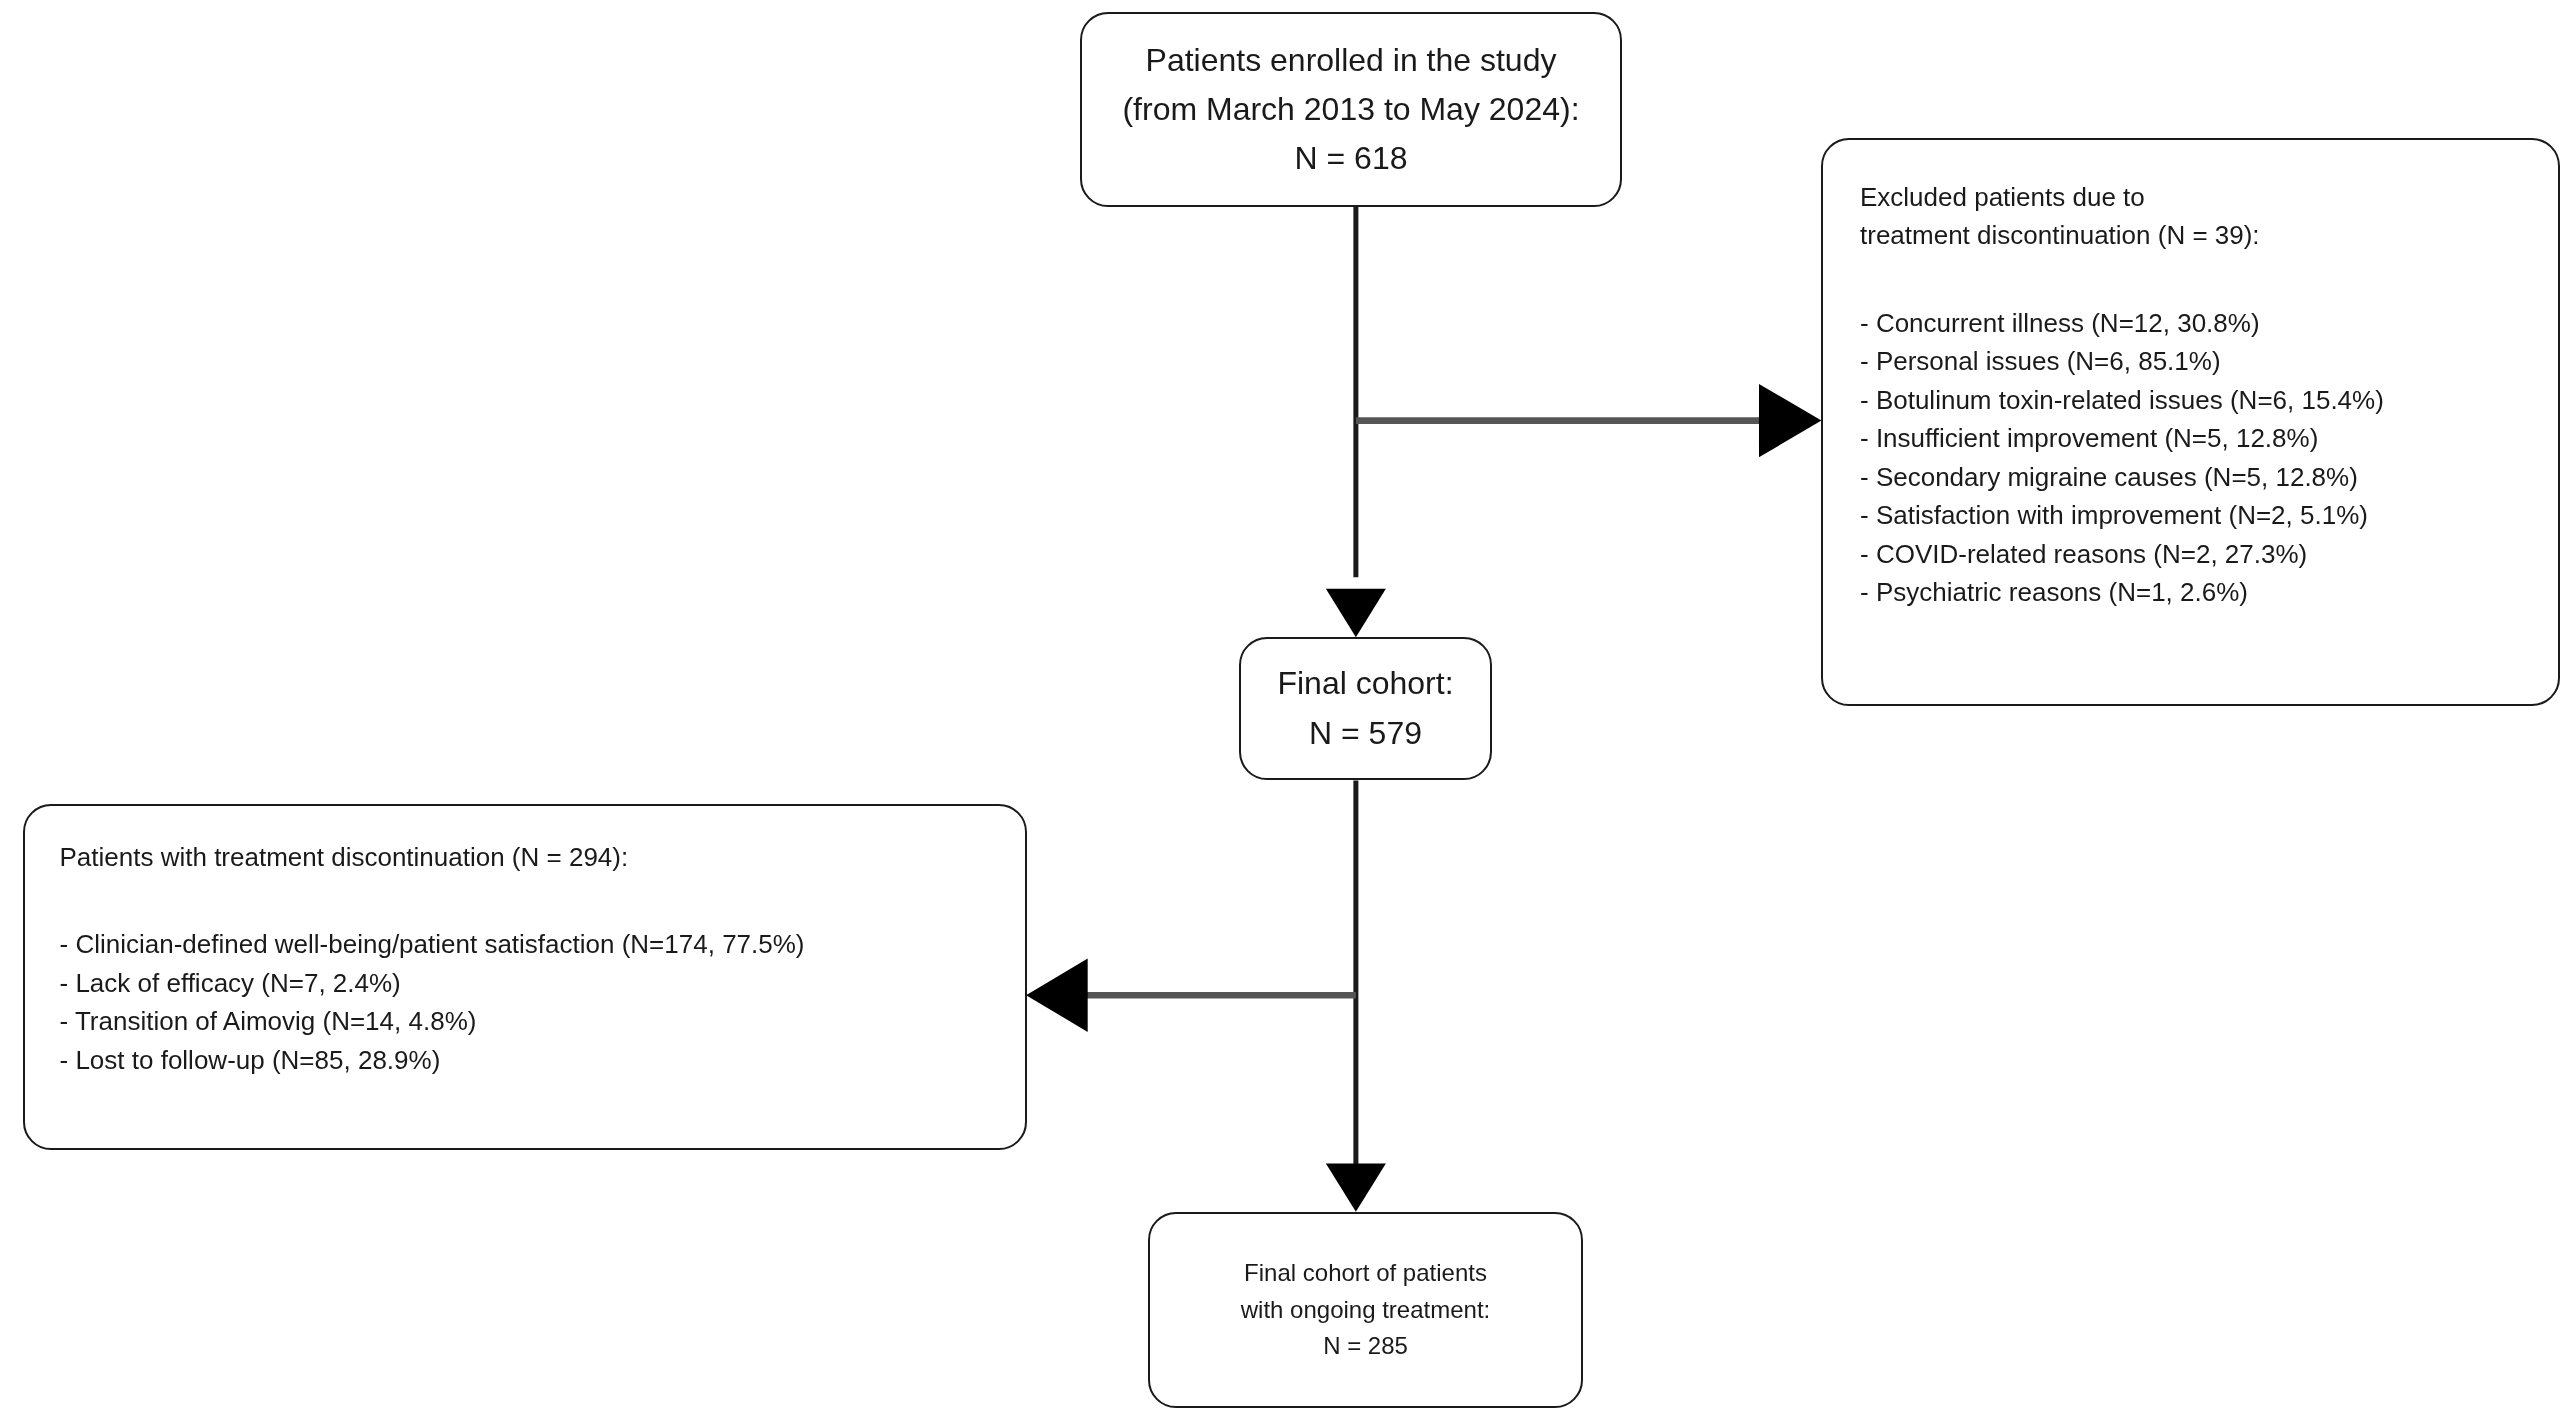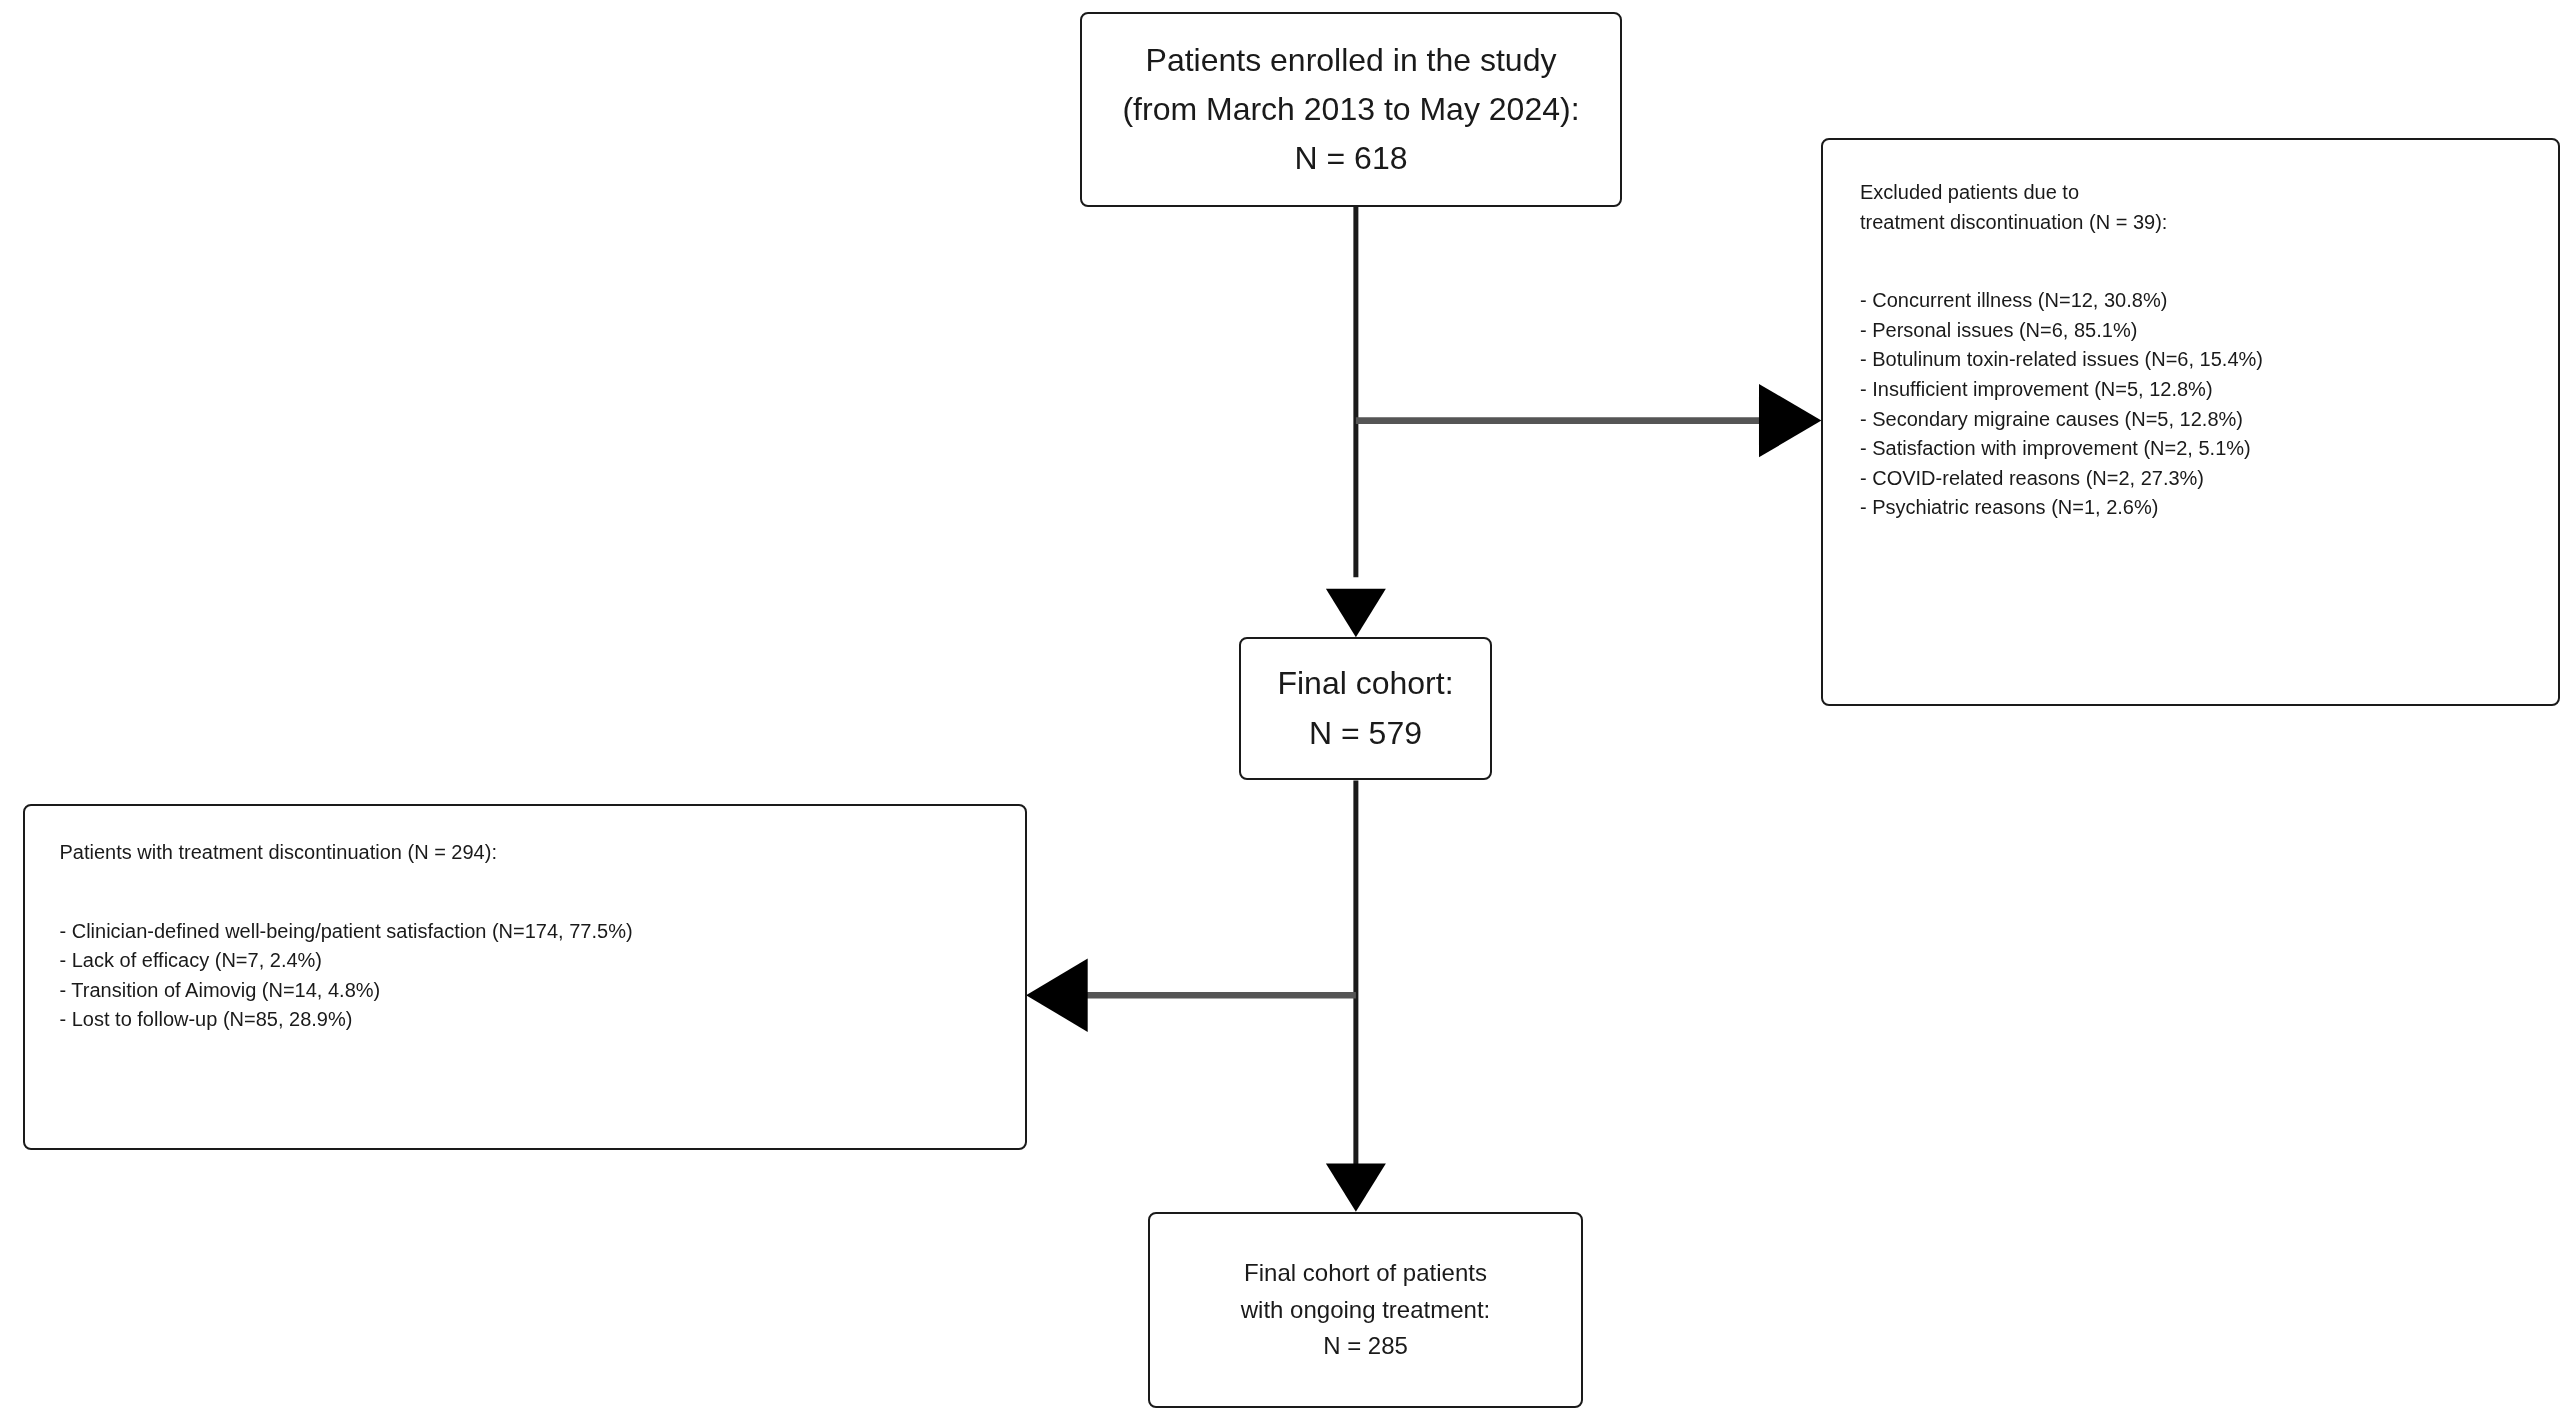--- a/index.html
+++ b/index.html
@@ -22,42 +22,42 @@
     top: 0;
     width: 2576px;
     height: 1420px;
     pointer-events: none;
   }
   .node {
     position: absolute;
     box-sizing: border-box;
     background: #ffffff;
     border: 2.5px solid #1a1a1a;
-    border-radius: 8px;
+    border-radius: 28px;
     z-index: 2;
   }
   .node-inner {
     width: 100%;
     height: 100%;
     display: flex;
     flex-direction: column;
     justify-content: center;
     box-sizing: border-box;
   }
   .centered .node-inner {
     align-items: center;
     text-align: center;
   }
   .listbox .node-inner {
     align-items: flex-start;
     text-align: left;
     justify-content: flex-start;
   }
   .line {
-    font-size: 20px;
+    font-size: 26px;
     line-height: 1.48;
     color: #1a1a1a;
     white-space: nowrap;
   }
   .heading-block {
     margin-bottom: 0;
   }
   .bullet-block {
     margin-top: 4px;
   }

